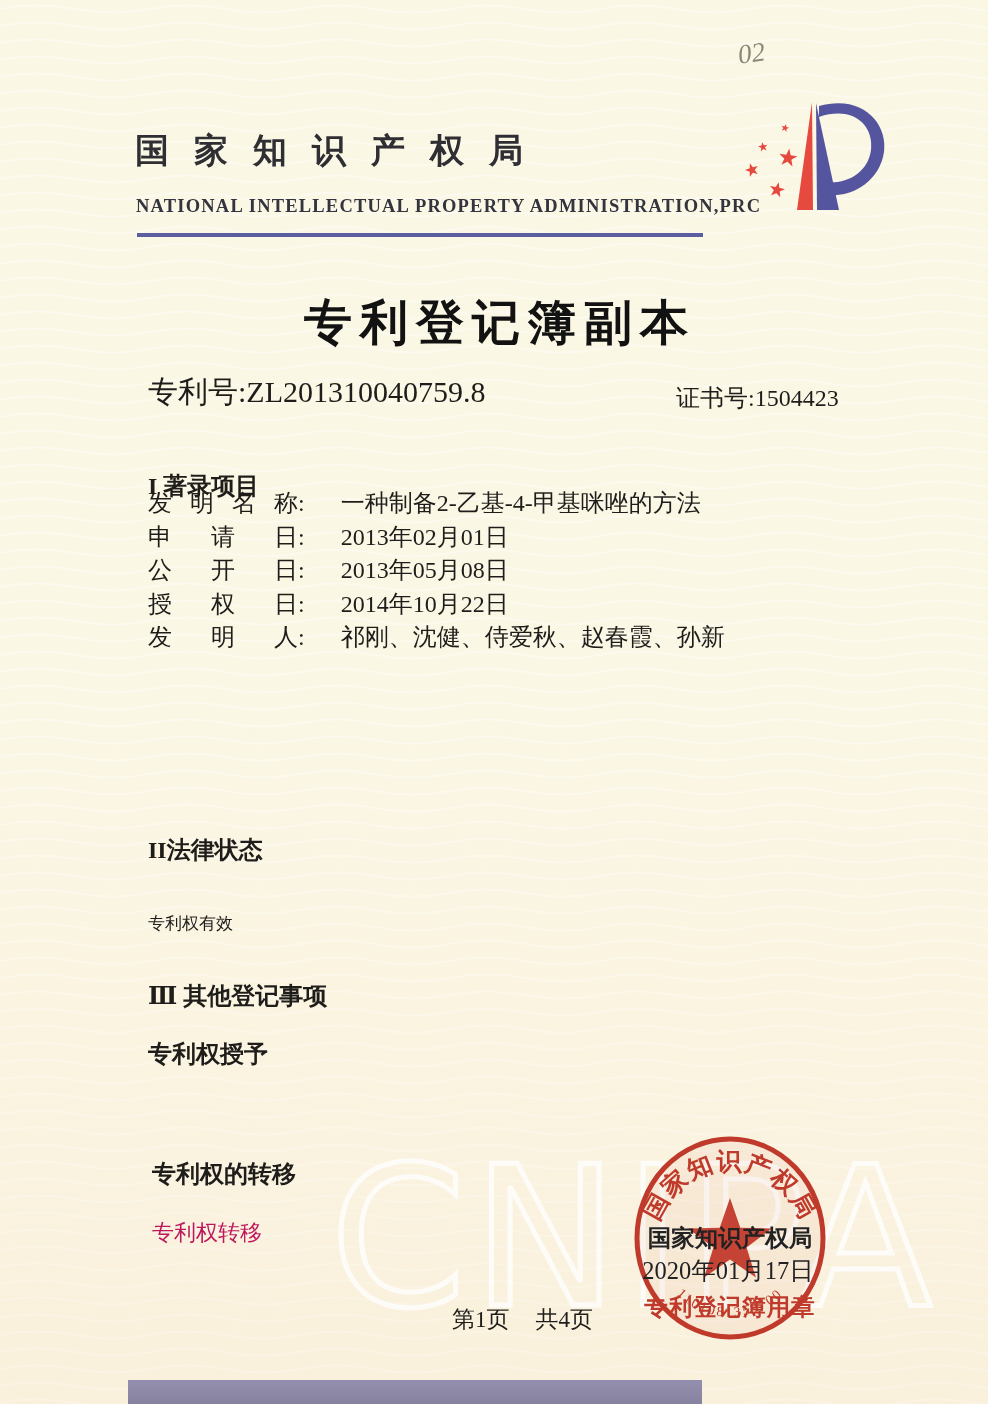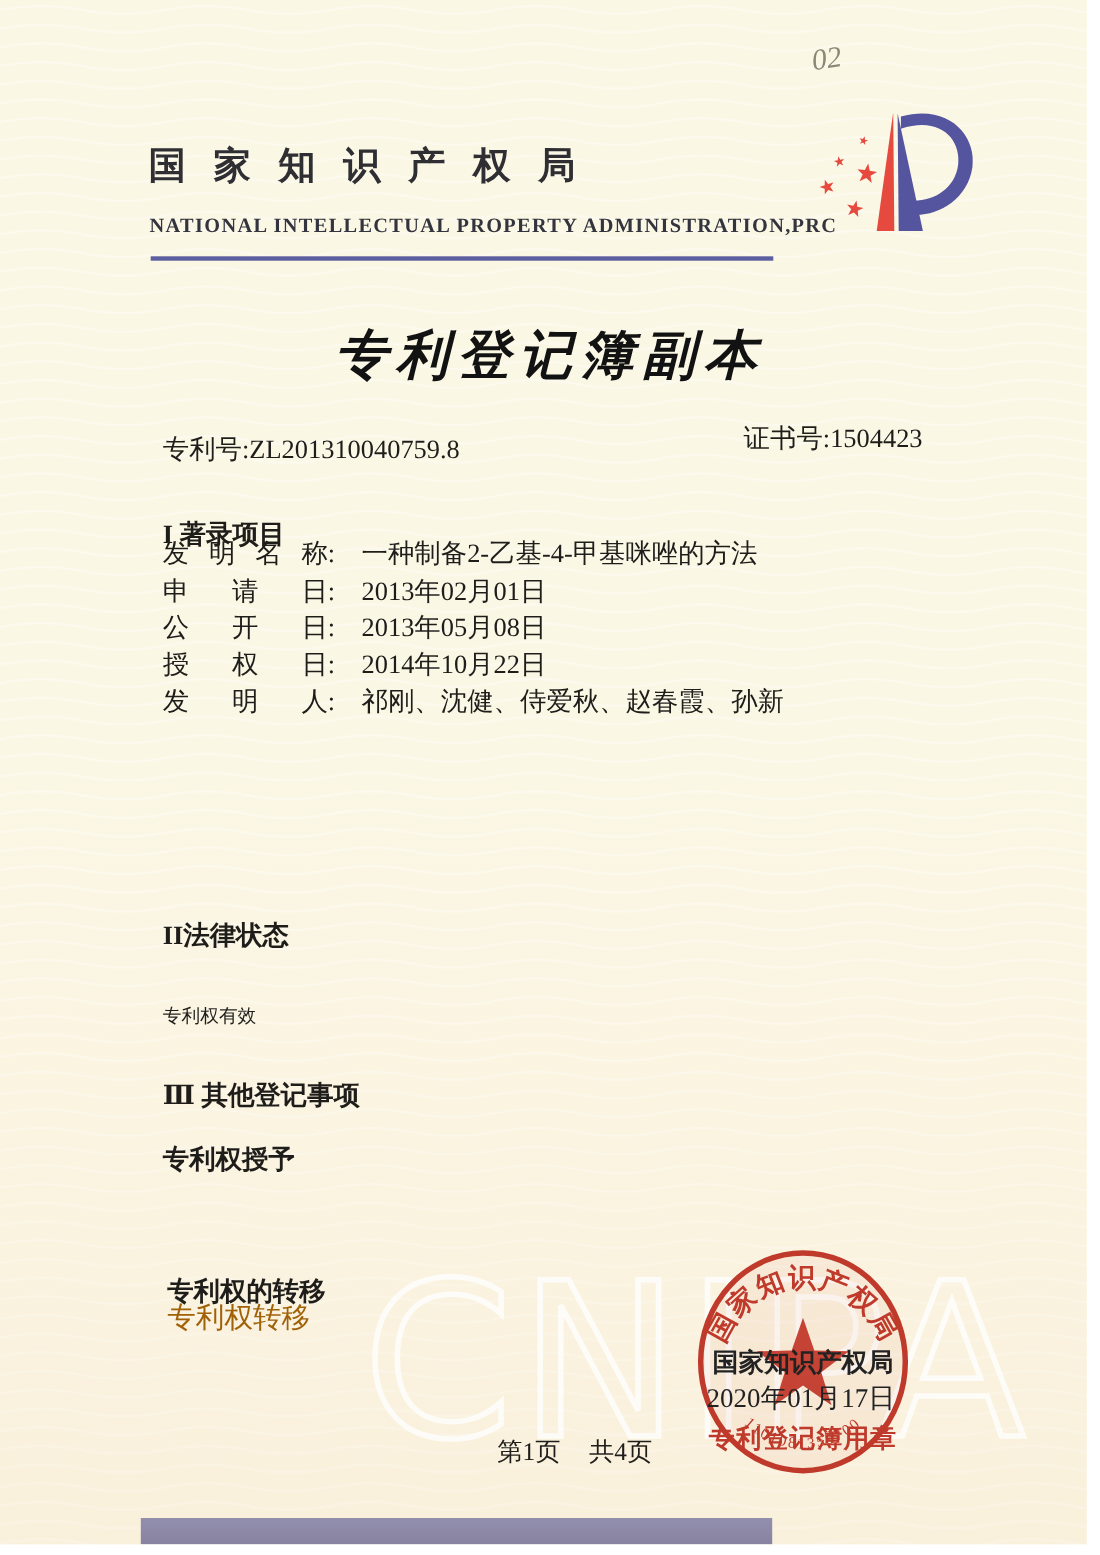--- a/index.html
+++ b/index.html
@@ -17,40 +17,40 @@
   .pencil{left:738px;top:38px;font-style:italic;font-size:27px;color:rgba(118,116,98,.85);
           transform:rotate(-8deg);z-index:3;}
   .org-cn{left:135px;top:128px;font-size:34px;font-weight:bold;letter-spacing:25px;
           color:#2e2e33;white-space:nowrap;z-index:2;}
   .org-en{left:136px;top:196px;font-size:18.5px;font-weight:bold;letter-spacing:1.2px;
           color:#34343e;white-space:nowrap;z-index:2;}
   .hrule{left:137px;top:233px;width:566px;height:4px;background:#5c5f9f;z-index:2;}
   .logo{left:738px;top:90px;z-index:2;}
   
   .doc-title{left:0;top:291px;width:1000px;text-align:center;font-size:48px;font-weight:bold;
-             letter-spacing:8px;color:#121212;z-index:2;font-style:italic;}
-  .patno{left:148px;top:392px;font-size:24px;z-index:2;}
+             letter-spacing:8px;color:#121212;z-index:2;}
+  .patno{left:148px;top:372px;font-size:30px;z-index:2;}
   .certno{left:676px;top:382px;font-size:24px;z-index:2;}
   
   .h-sec{font-weight:bold;font-size:24px;z-index:2;}
   .sec1{left:148px;top:450px;margin-top:20px;}
   .bib{left:148px;top:487px;font-size:24px;z-index:2;}
   .bib-row{height:33.5px;white-space:nowrap;}
   .bib-label{display:inline-block;width:150px;text-align:justify;text-align-last:justify;}
-  .bib-val{margin-left:24px;}
+  .bib-val{margin-left:36px;}
   .pinfo{left:148px;top:690px;font-size:23.5px;line-height:34px;z-index:2;white-space:nowrap;}
   
   .sec2{left:148px;top:834px;}
   .status{left:148px;top:912px;font-size:17px;z-index:2;}
   .sec3{left:148px;top:980px;}
   .sub-b{font-weight:bold;font-size:24px;z-index:2;}
   .grant-sub{left:148px;top:1038px;text-align:center;}
   .grant-date{left:148px;top:1070px;font-size:23.5px;z-index:2;}
   .transfer-sub{left:152px;top:1158px;text-align:center;}
-  .transfer-txt{left:152px;top:1180px;font-size:26px;color:#a16207;z-index:2;}
+  .transfer-txt{left:152px;top:1218px;font-size:22px;color:#be185d;z-index:2;}
   
   .wm{position:absolute;left:0;top:1100px;z-index:1;}
   .sealbox{left:628px;top:1134px;z-index:3;}
   .footer{left:452px;top:1304px;font-size:23px;z-index:2;white-space:nowrap;}
   .footer .gap{margin-left:26px;}
   .botbar{left:128px;top:1380px;width:574px;height:24px;z-index:2;
           background:linear-gradient(#938fae,#86829f);}
   .edge-r{left:988px;top:0;width:12px;height:1414px;background:#ffffff;z-index:4;}
   .edge-b{left:0;top:1404px;width:1000px;height:10px;background:#ffffff;z-index:4;}
 </style>

